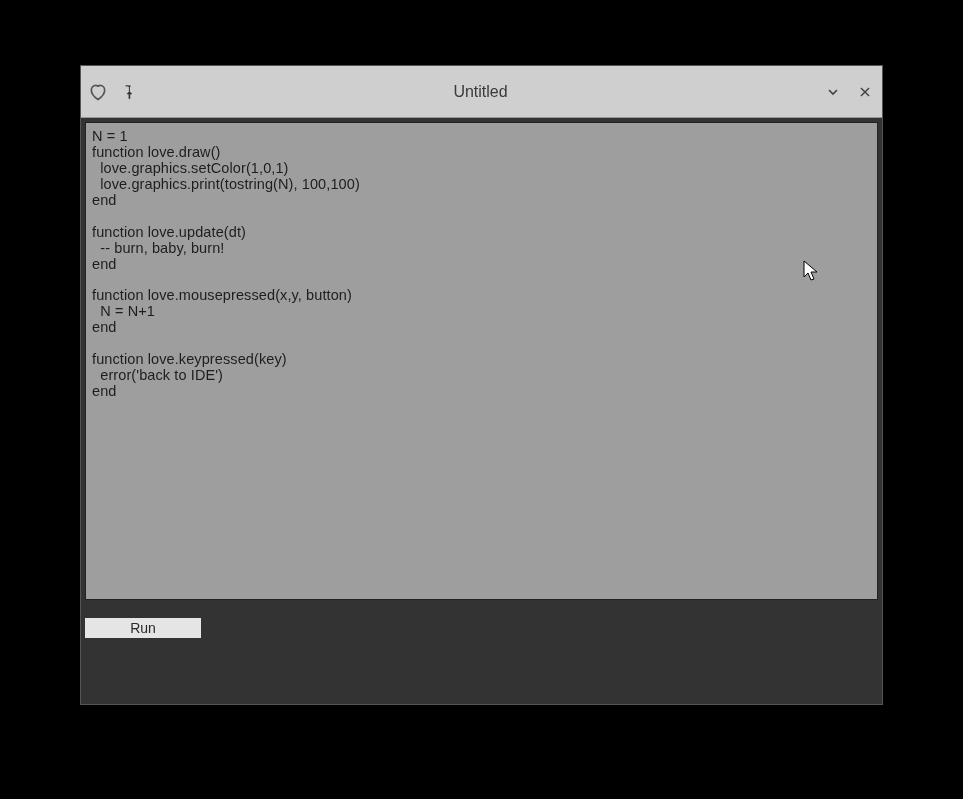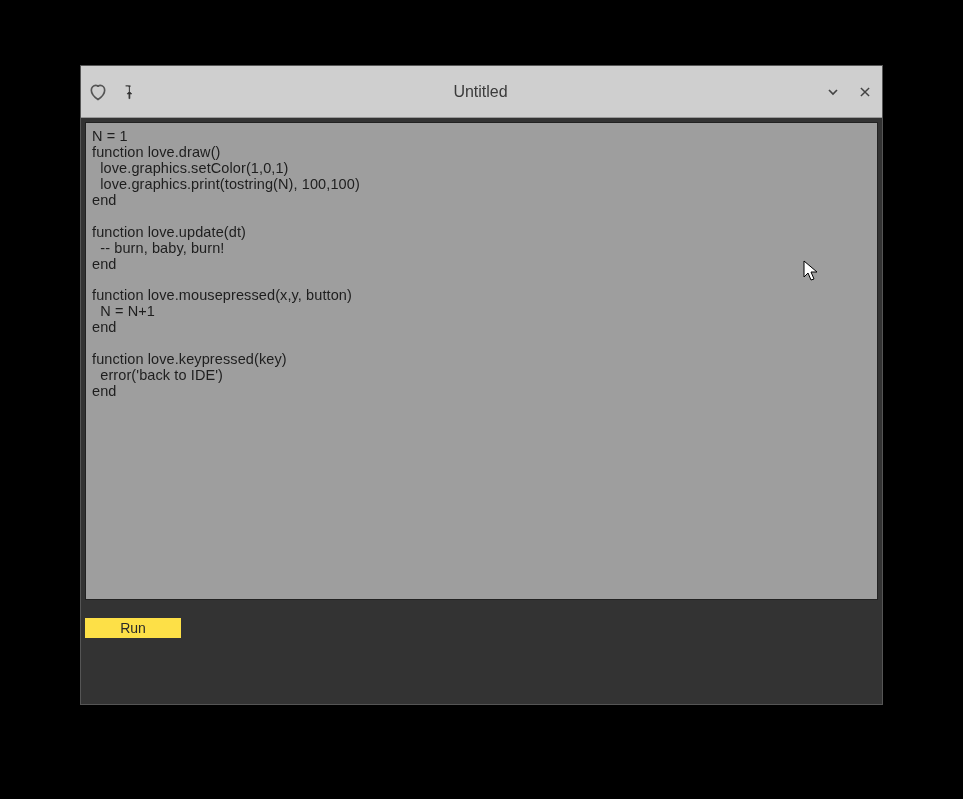--- a/index.html
+++ b/index.html
@@ -77,23 +77,23 @@
       letter-spacing: 0.1px;
     }
     .bottom-bar {
       height: 90px;
       background: #333333;
       padding: 4px;
       display: flex;
       align-items: flex-start;
     }
     .run-btn {
-      width: 96px;
+      width: 116px;
       height: 20px;
-      background: #fde047;
+      background: #e5e5e5;
       border: none;
       color: #2a2a2a;
       font-size: 14px;
       display: flex;
       align-items: center;
       justify-content: center;
       cursor: pointer;
       font-family: inherit;
     }
     .cursor-pointer {

